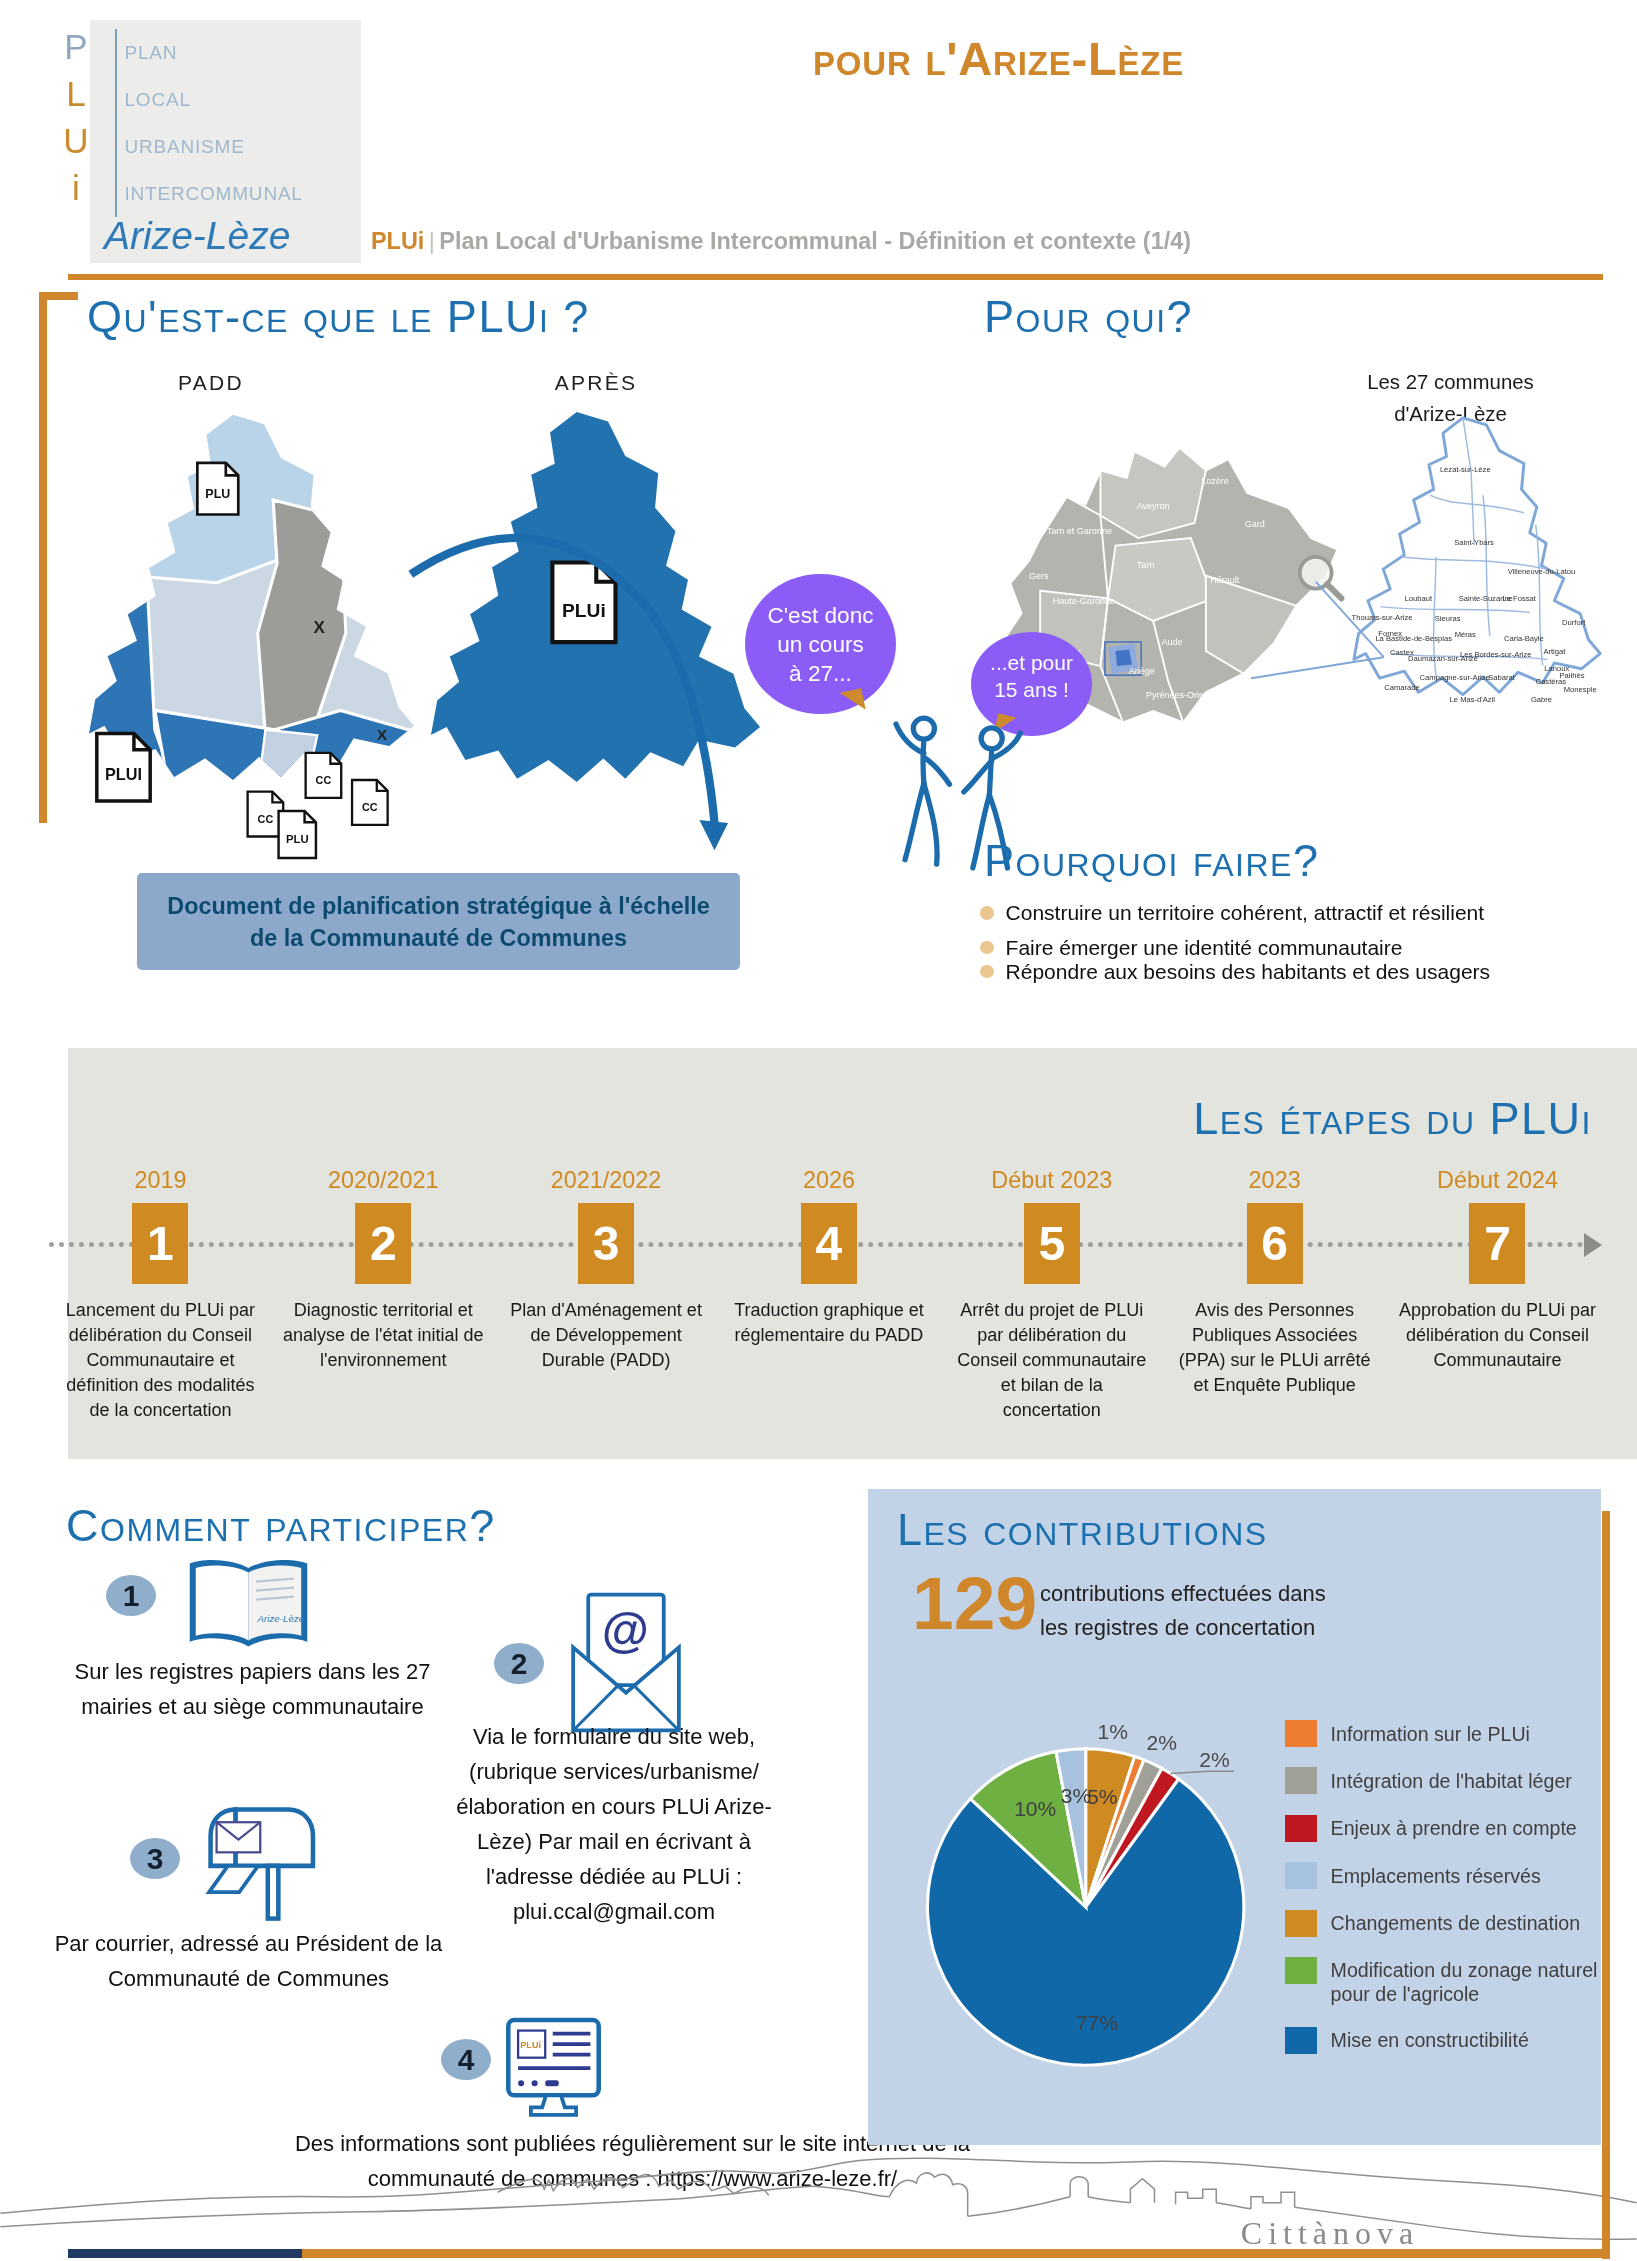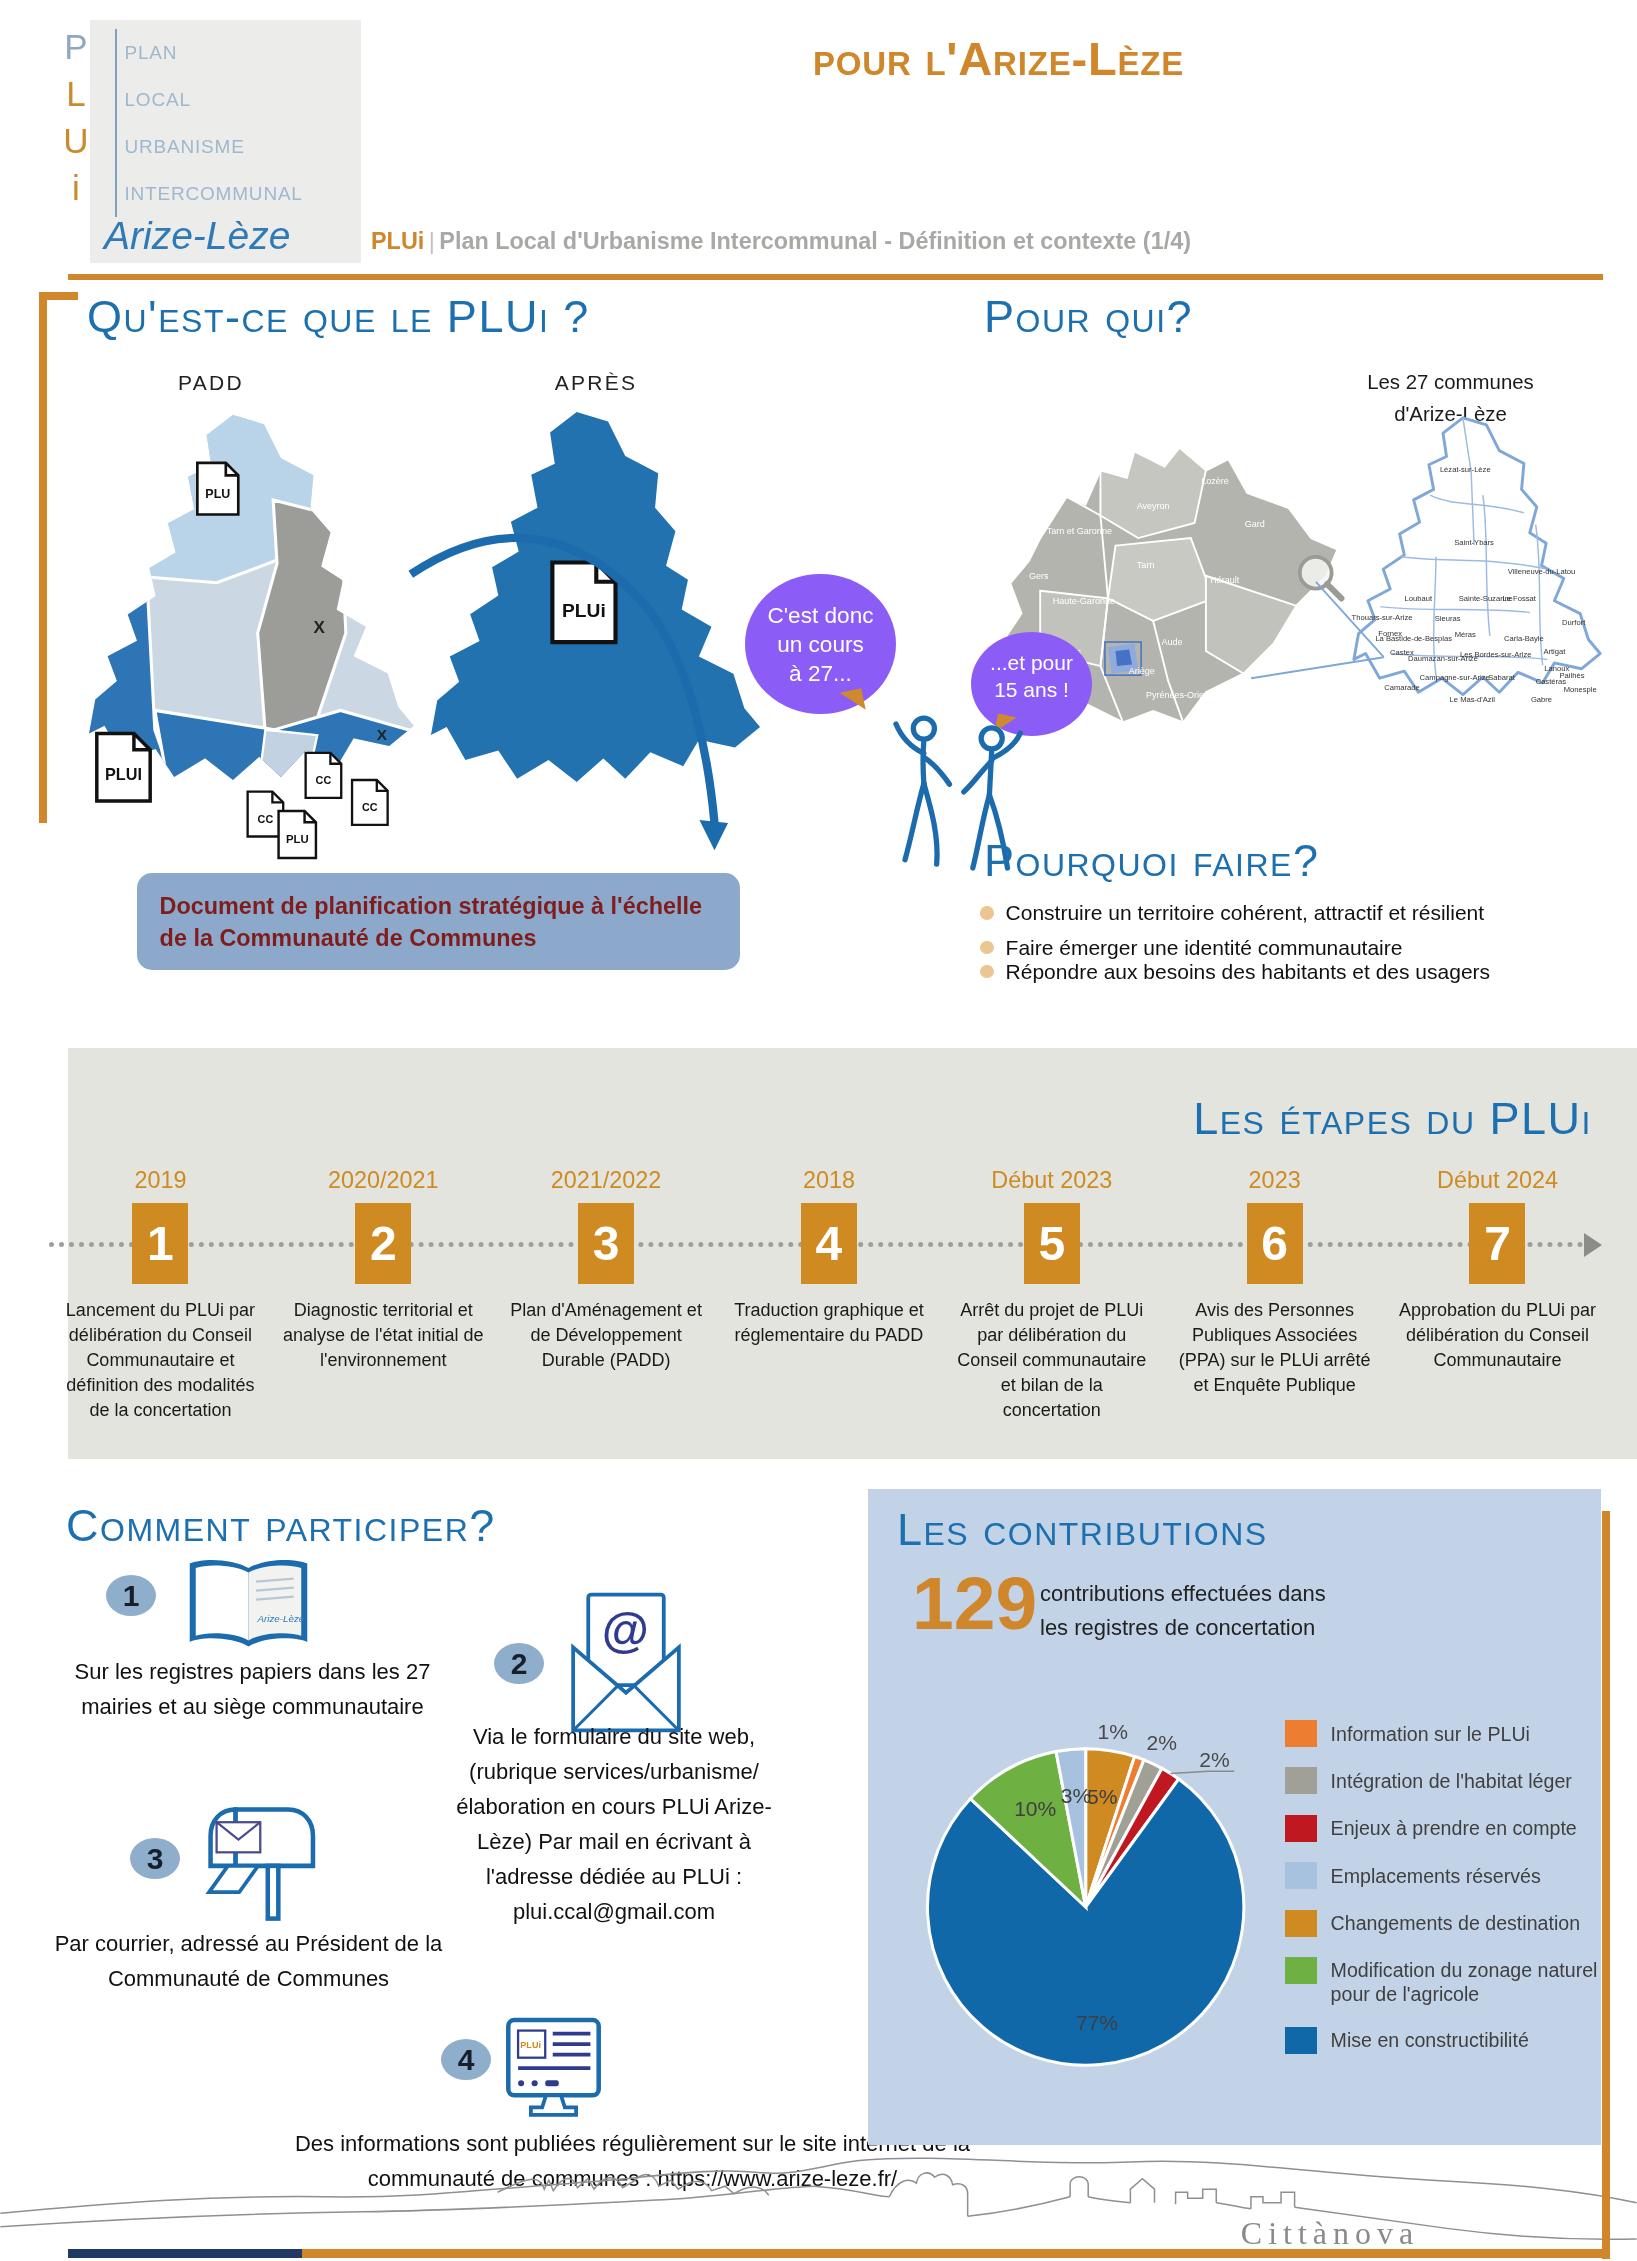--- a/index.html
+++ b/index.html
@@ -18,22 +18,22 @@
               font-weight:bold;font-size:47px;line-height:71px;font-variant:small-caps;letter-spacing:0.8px;}
   #subtitle{left:371px;top:228px;font-size:23.4px;font-weight:bold;color:#A8A8A4;}
   #subtitle .brand{color:#D0872B;} #subtitle .sep{color:#C0C0BC;font-weight:normal;padding:0 4.5px;}
   #header-rule{left:68px;top:274px;width:1535px;height:6px;background:#D0872B;}
   
   .h-blue{color:#1C70AF;font-variant:small-caps;font-size:45px;letter-spacing:1.5px;font-weight:normal;}
   
   #sec1-corner-v{left:39px;top:292px;width:7.5px;height:531px;background:#D0872B;}
   #sec1-corner-h{left:39px;top:292px;width:39px;height:7.5px;background:#D0872B;}
   .map-label{font-size:21px;letter-spacing:2.3px;color:#222;}
-  #banner{left:137px;top:873px;width:603px;background:#8CA9CB;border-radius:15px;
-          color:#7f1d1d;font-weight:bold;font-size:23.4px;line-height:32px;text-align:left;padding:16.6px 22.6px;box-sizing:border-box;}
+  #banner{left:137px;top:873px;width:603px;background:#8CA9CB;border-radius:5px;
+          color:#0c4a6e;font-weight:bold;font-size:23.4px;line-height:32px;text-align:center;padding:16.6px 22.6px;box-sizing:border-box;}
   
   .bubble{background:#8b5cf6;color:#fff;border-radius:50%;text-align:center;line-height:29px;font-size:22.6px;}
   #bubble1{left:745px;top:574px;width:151px;height:140px;padding-top:27px;box-sizing:border-box;}
   #bubble1:after{content:'';position:absolute;bottom:-19.6px;right:30px;border:22.6px solid transparent;
                  border-top-color:#CE8B2E;border-right-width:0;transform:rotate(-12deg);}
   #bubble2{left:971px;top:632px;width:121px;height:104px;padding-top:16.6px;box-sizing:border-box;font-size:21px;line-height:27px;}
   #bubble2:after{content:'';position:absolute;bottom:-16.6px;left:22.6px;border:19.6px solid transparent;
                  border-top-color:#CE8B2E;border-left-width:0;transform:rotate(12deg);}
   
   .bullet-row{display:flex;align-items:center;gap:12px;font-size:21px;color:#111;}
@@ -301,21 +301,21 @@
         <div class="tl-date">2020/2021</div>
         <div class="tl-box">2</div>
         <div class="tl-text">Diagnostic territorial et analyse de l'état initial de l'environnement</div>
       </div>
       <div class="tl-col">
         <div class="tl-date">2021/2022</div>
         <div class="tl-box">3</div>
         <div class="tl-text">Plan d'Aménagement et de Développement Durable (PADD)</div>
       </div>
       <div class="tl-col">
-        <div class="tl-date">2018</div>
+        <div class="tl-date">2026</div>
         <div class="tl-box">4</div>
         <div class="tl-text">Traduction graphique et réglementaire du PADD</div>
       </div>
       <div class="tl-col">
         <div class="tl-date">Début 2023</div>
         <div class="tl-box">5</div>
         <div class="tl-text">Arrêt du projet de PLUi par délibération du Conseil communautaire et bilan de la concertation</div>
       </div>
       <div class="tl-col">
         <div class="tl-date">2023</div>

